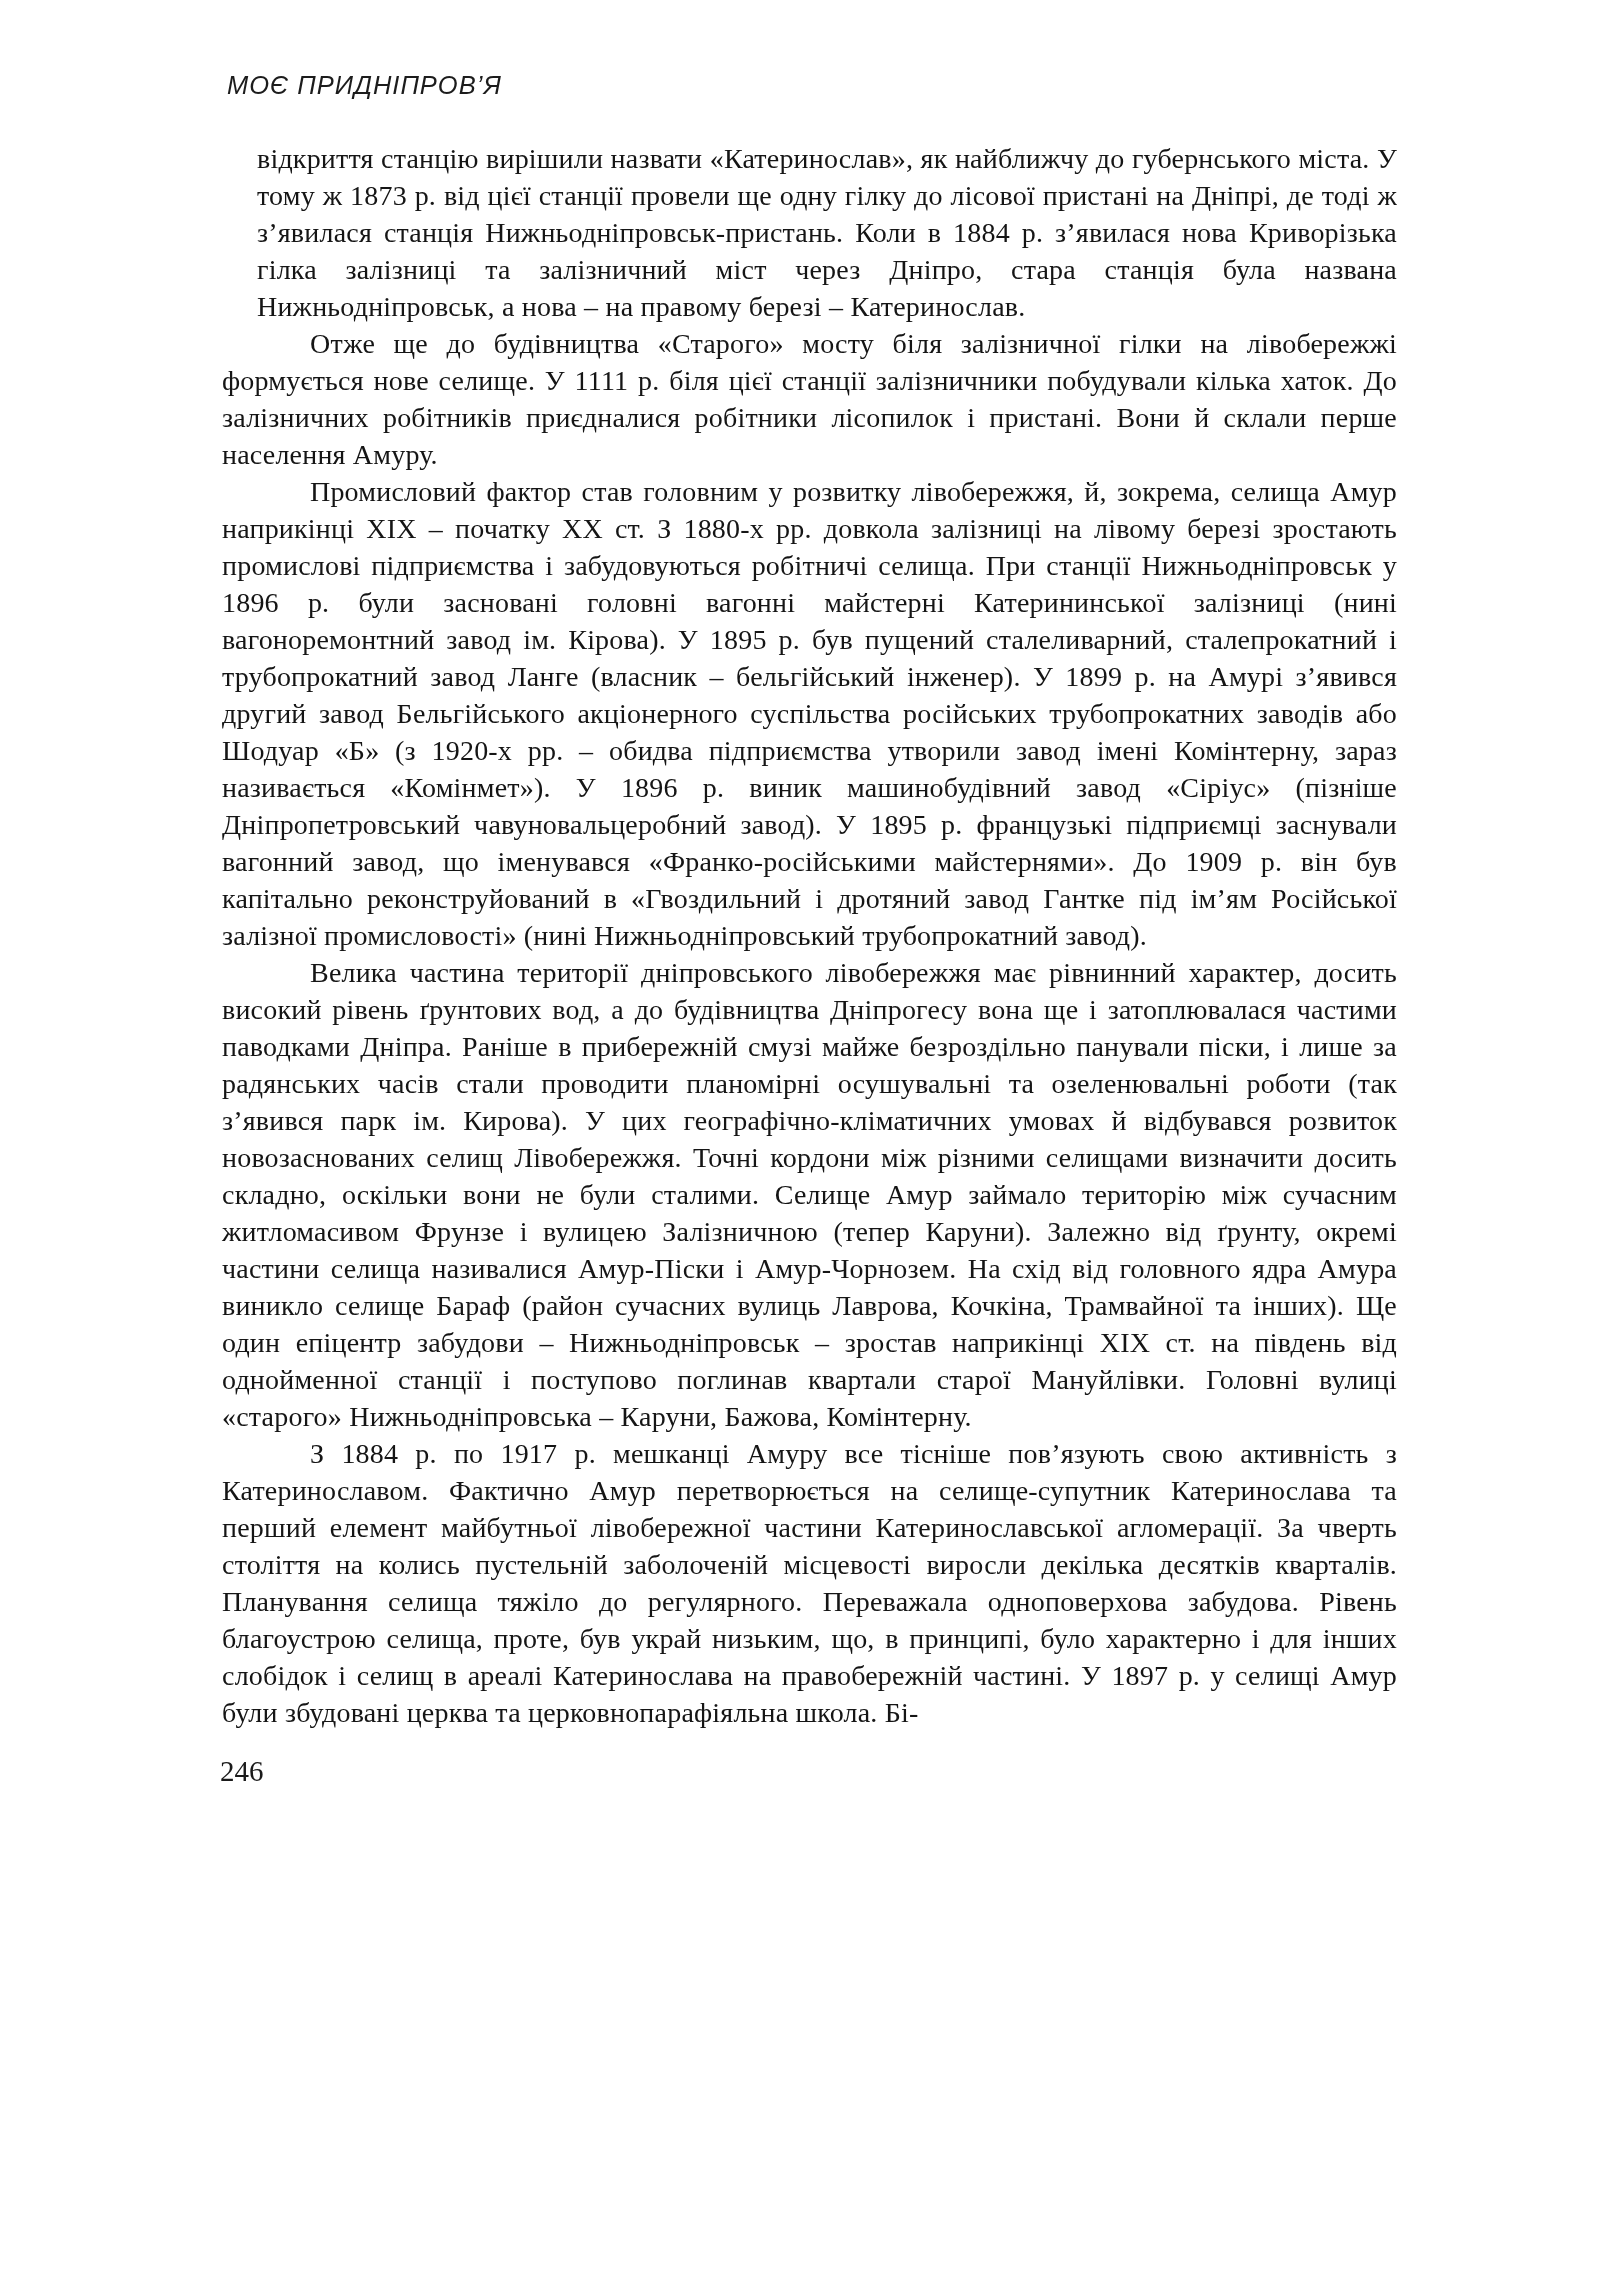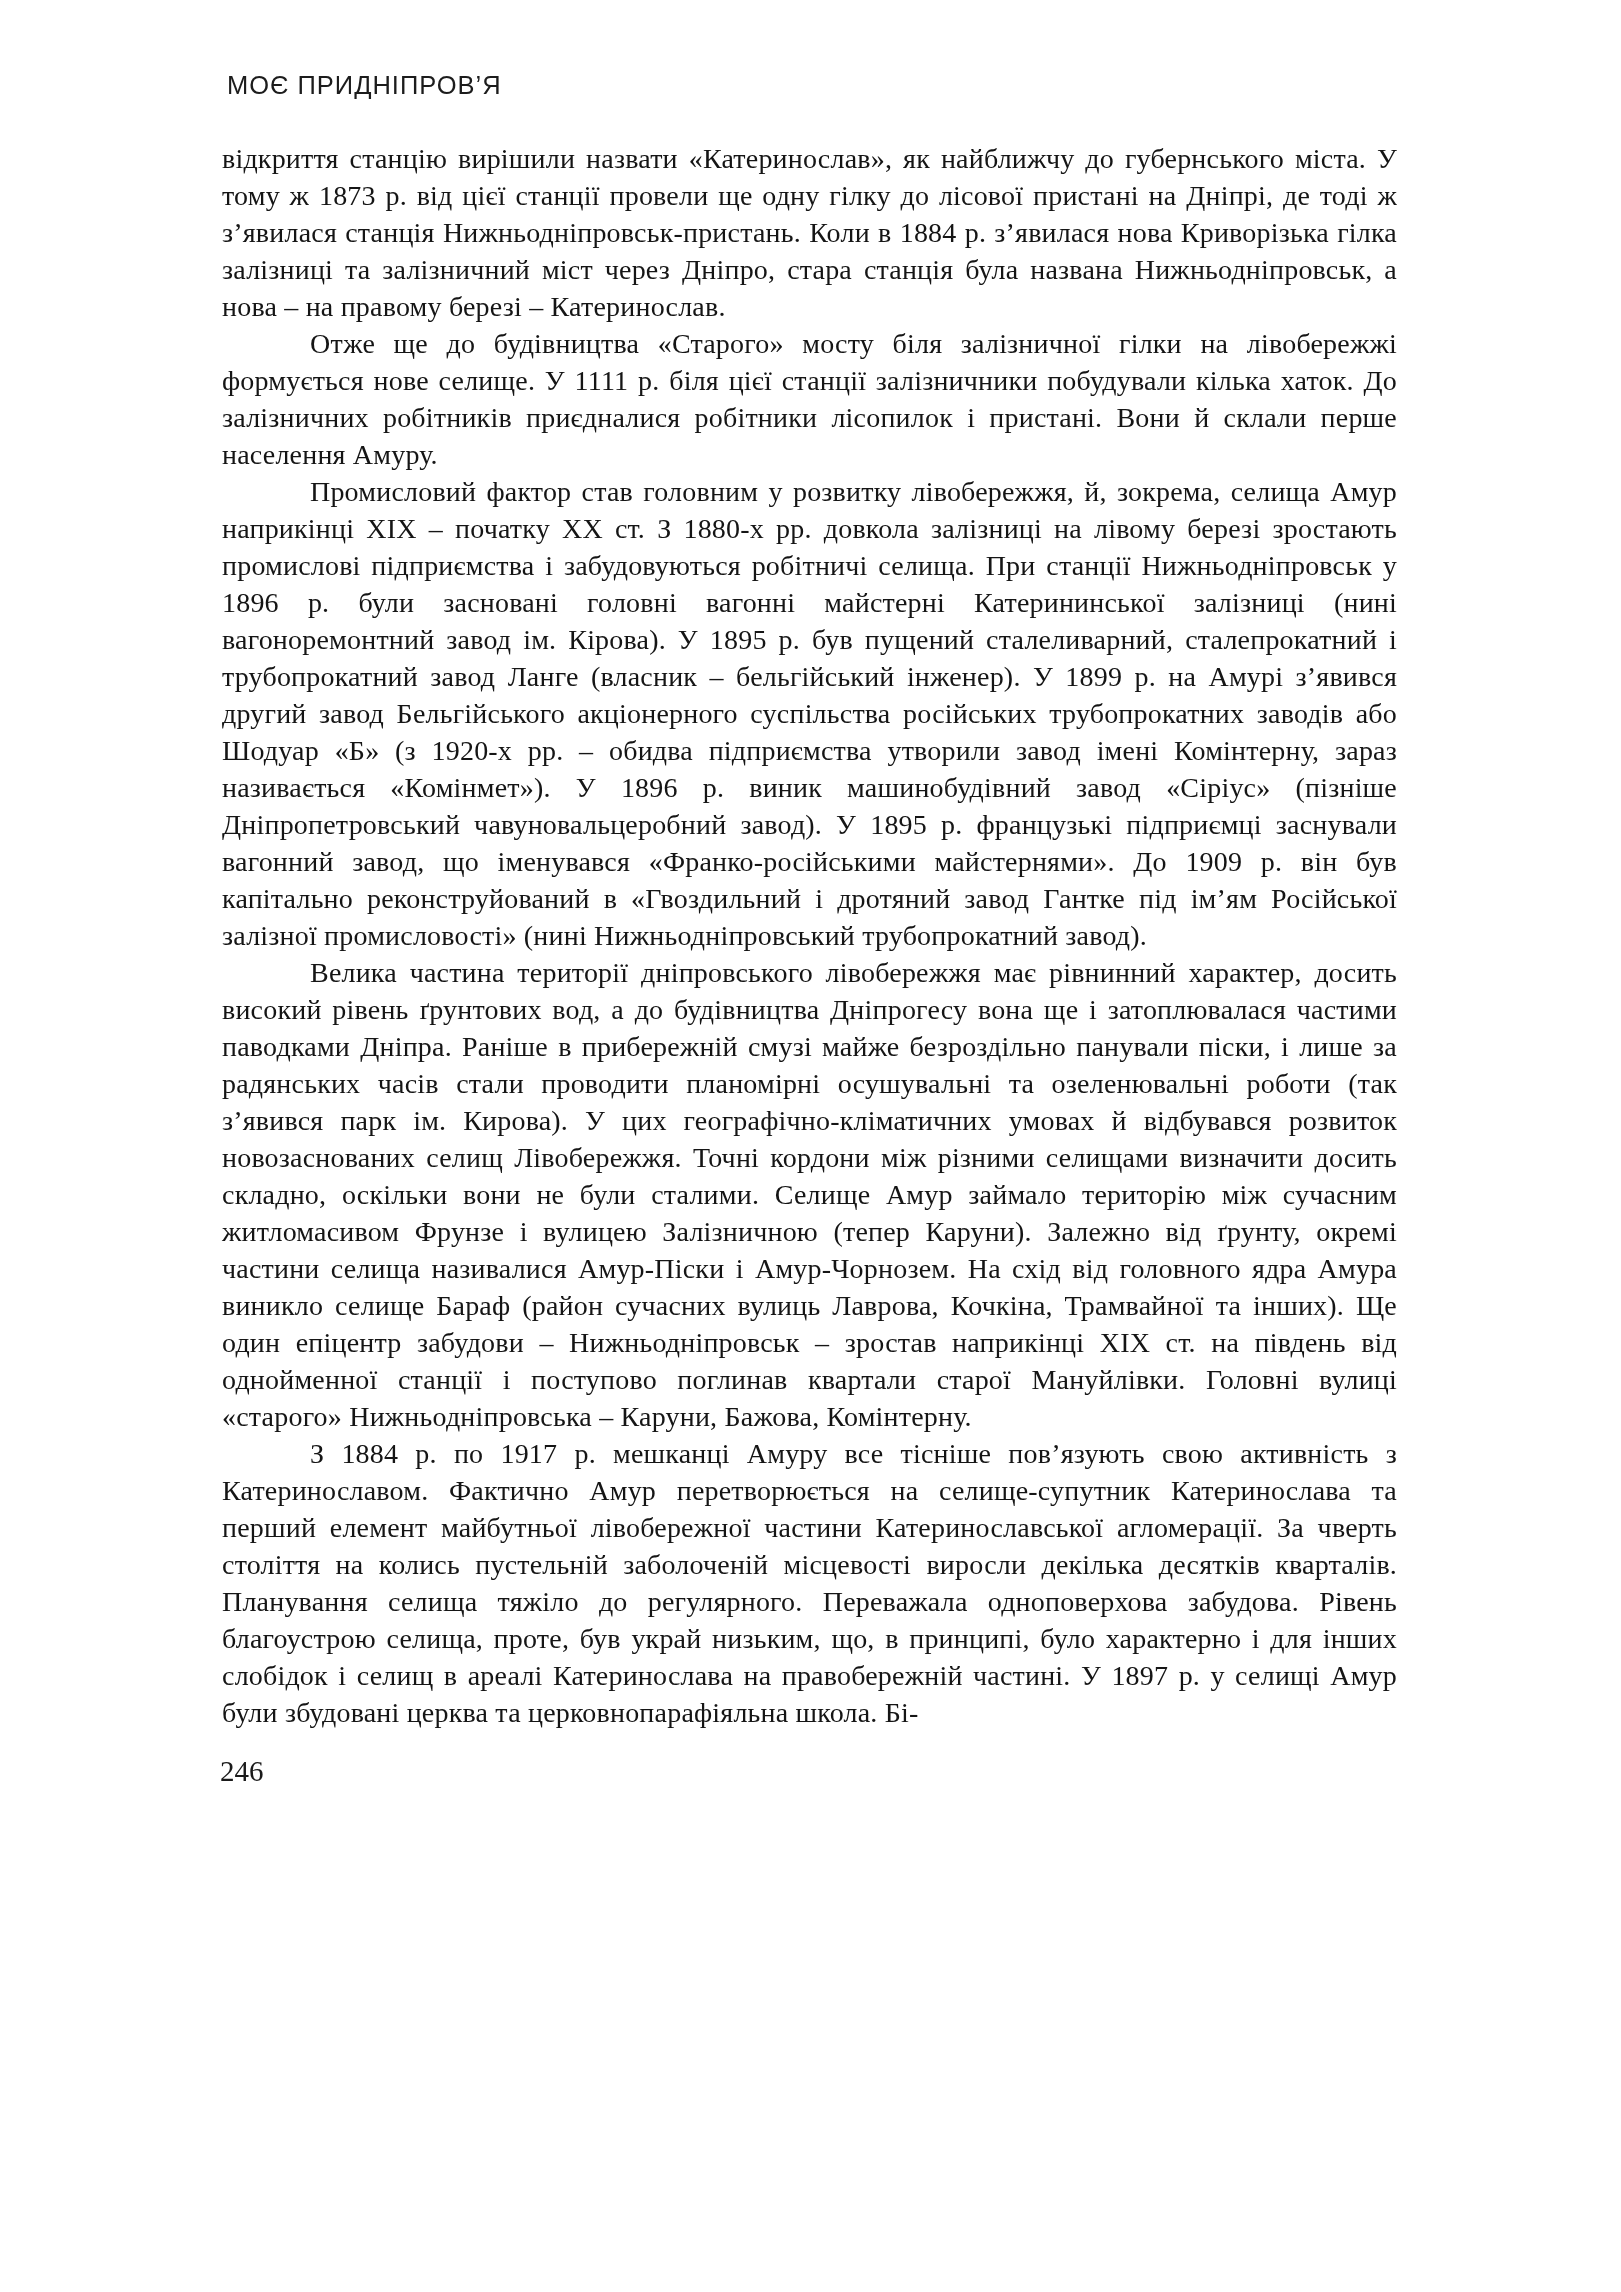--- a/index.html
+++ b/index.html
@@ -15,20 +15,21 @@
     background: #ffffff;
     color: #141414;
     font-family: "Liberation Serif", "DejaVu Serif", serif;
     overflow: hidden;
   }
   .running-header {
     position: absolute;
     left: 227px;
     top: 71px;
     font-family: "Liberation Sans", "DejaVu Sans", sans-serif;
+    font-style: italic;
     font-weight: normal;
     font-size: 25.5px;
     letter-spacing: 1px;
     color: #1c1c1c;
     white-space: nowrap;
   }
   .text-block {
     position: absolute;
     left: 222px;
     top: 140px;
@@ -39,20 +40,21 @@
     text-align: justify;
     color: #151515;
   }
   .para {
     margin: 0;
     padding: 0;
     text-indent: 88px;
   }
   .para.continuation {
     text-indent: 0;
+    margin-left: 35px;
   }
   .page-number {
     position: absolute;
     left: 220px;
     top: 1755px;
     font-size: 29px;
     color: #1a1a1a;
   }
 </style>
 </head>

